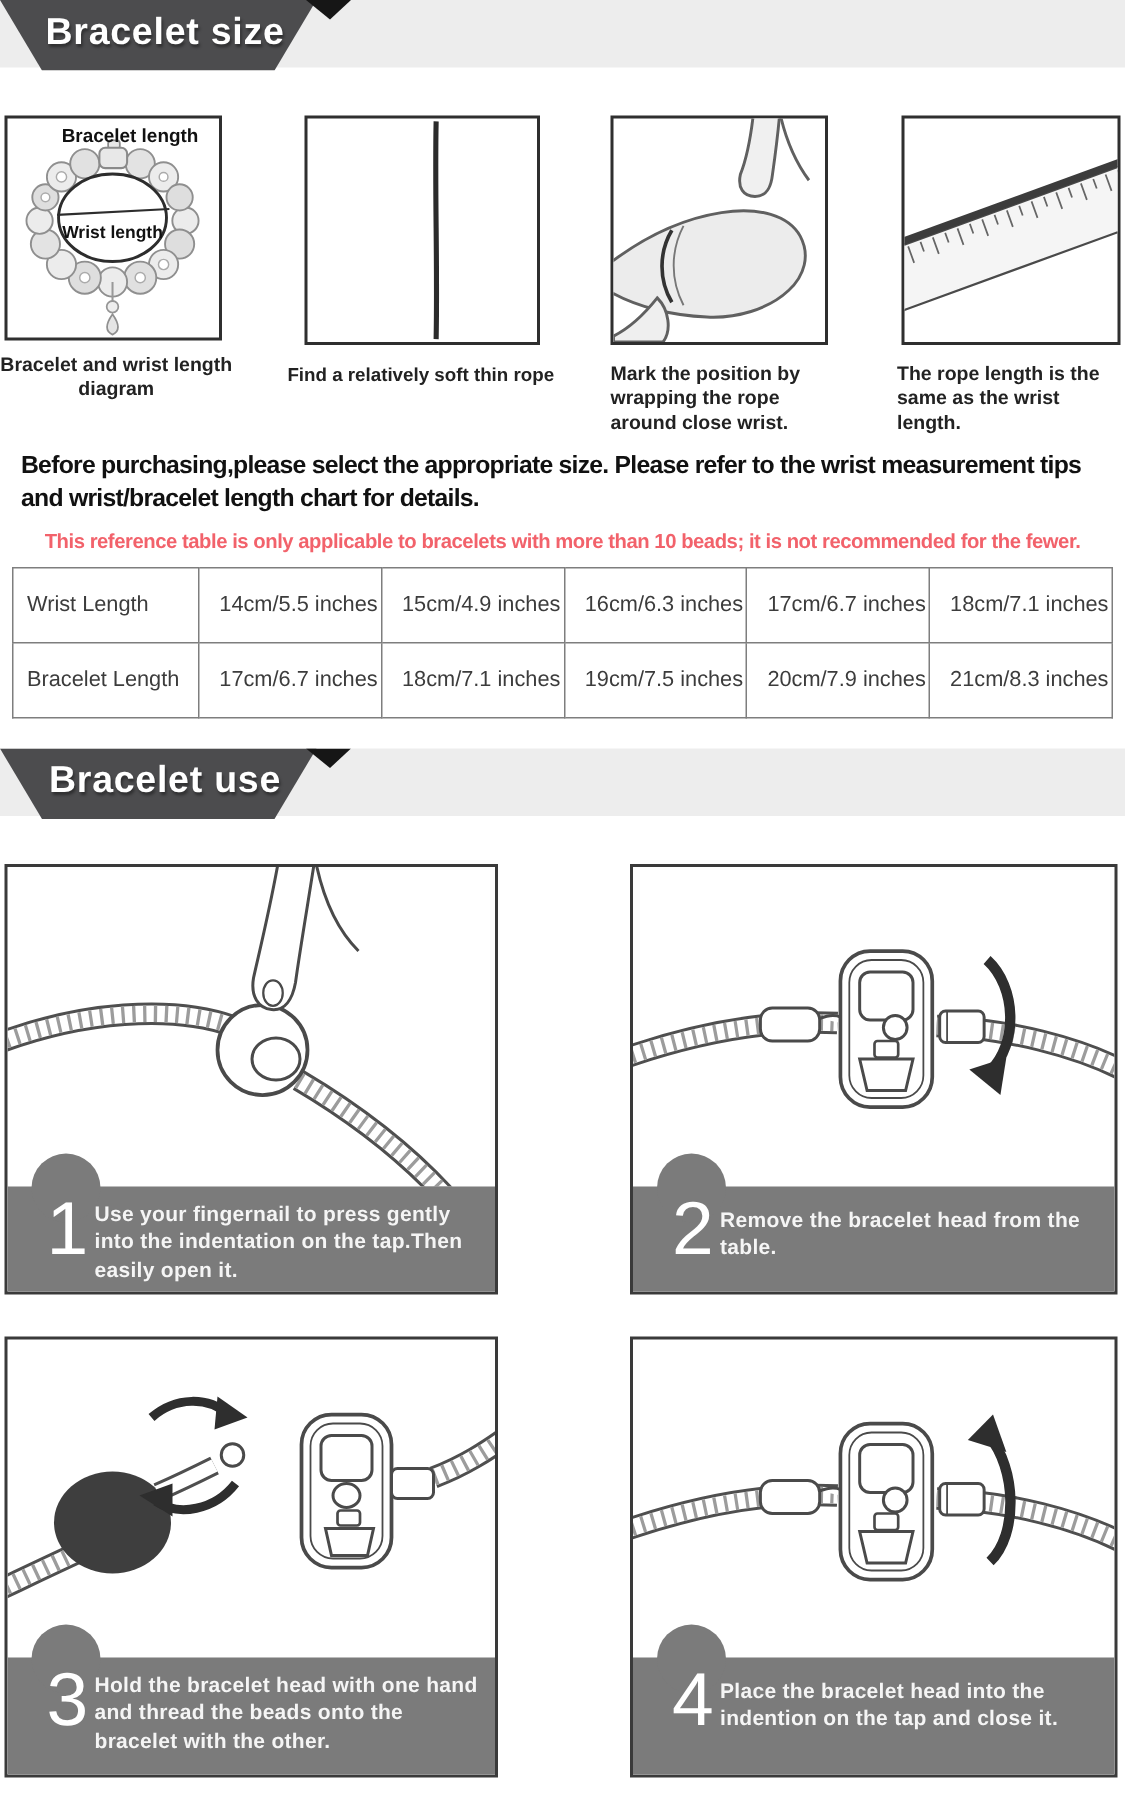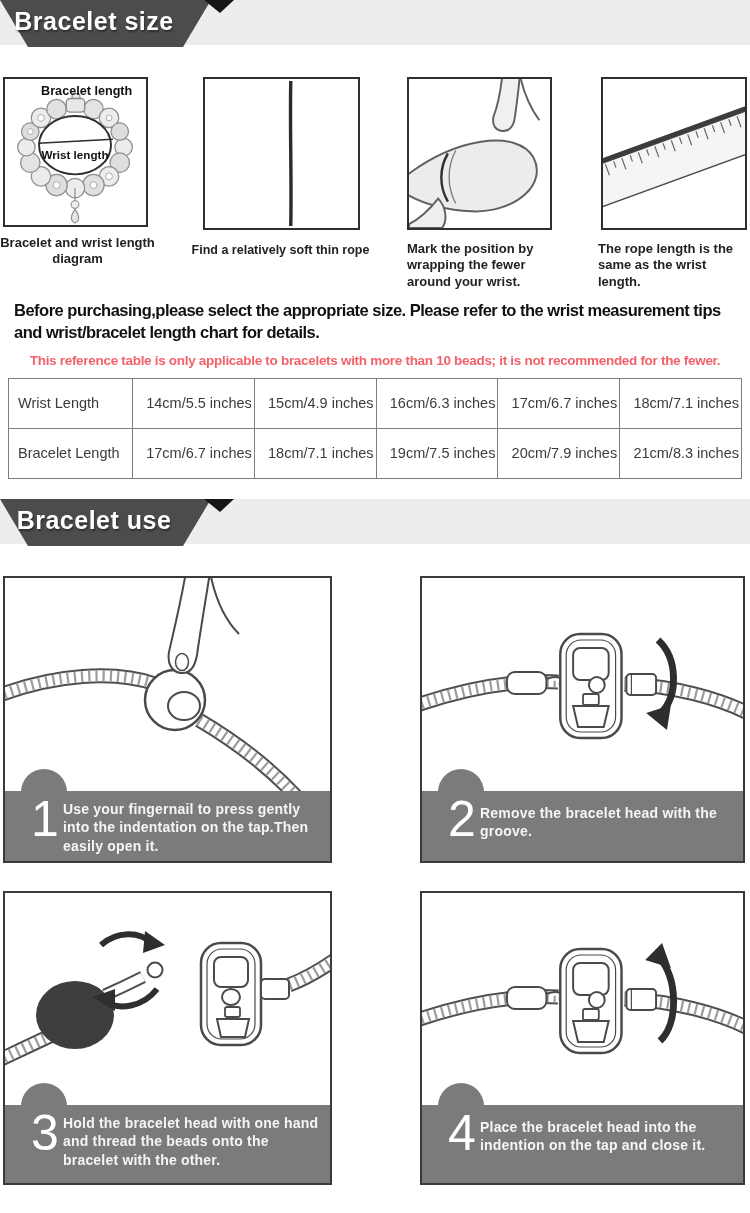--- a/index.html
+++ b/index.html
@@ -3,21 +3,21 @@
 <meta charset="utf-8">
 <style>
   html,body{margin:0;padding:0;}
   .page{position:relative;width:750px;height:1213px;background:#ffffff;overflow:hidden;
         font-family:"Liberation Sans", sans-serif;color:#1f1f1f;}
 
   
   .strip{position:relative;height:45px;background:#ededed;}
   .strip2{margin-top:20px;}
   .ribbon{position:absolute;left:0;top:0;width:240px;height:47px;}
-  .ribbon-label{position:absolute;left:14px;top:7px;width:160px;text-align:center;
+  .ribbon-label{position:absolute;left:30px;top:7px;width:160px;text-align:center;
     font-size:25px;font-weight:800;color:#ffffff;letter-spacing:.5px;
     text-shadow:1px 2px 2px rgba(0,0,0,.4);}
 
   
   .figs{position:relative;height:215px;margin-top:30px;}
   .fig{position:absolute;top:2px;background:#fff;border:2px solid #2f2f2f;box-sizing:border-box;}
   .fig svg{display:block;}
   .figcap{position:absolute;font-size:13px;font-weight:700;color:#222;line-height:1.25;}
   .figcap.center{text-align:center;}
 
@@ -114,21 +114,21 @@
     <div class="fig" style="left:407px;width:145px;height:153px;">
       <svg width="141" height="149" viewBox="0 0 145 152" preserveAspectRatio="none">
         <path d="M-2,98 C22,80 48,68 74,64 C100,60 120,66 128,80 C135,93 131,107 120,117 C106,130 84,136 64,135 C40,134 16,128 -2,118 Z" fill="#ececec" stroke="#606060" stroke-width="2"></path>
         <path d="M96,-4 C94,14 91,28 87,38 C85,47 89,53 97,53 C105,53 108,47 109,38 C111,24 113,8 114,-4 Z" fill="#f0f0f0" stroke="#606060" stroke-width="2"></path>
         <path d="M114,-4 C118,14 125,30 134,42" fill="none" stroke="#606060" stroke-width="2"></path>
         <path d="M30,122 C22,132 12,142 0,148 L0,152 L34,152 C40,144 38,130 30,122 Z" fill="#efefef" stroke="#606060" stroke-width="2"></path>
         <path d="M40,76 C31,91 31,110 40,125" fill="none" stroke="#333" stroke-width="2.5"></path>
         <path d="M48,73 C39,90 39,110 48,127" fill="none" stroke="#777" stroke-width="1.3"></path>
       </svg>
     </div>
-    <div class="figcap" style="left:407px;top:166px;width:160px;">Mark the position by wrapping the fewer around your wrist.</div>
+    <div class="figcap" style="left:407px;top:166px;width:160px;">Mark the position by wrapping the rope around close wrist.</div>
 
     <div class="fig" style="left:601px;width:146px;height:153px;">
       <svg width="142" height="149" viewBox="0 0 146 153" preserveAspectRatio="none">
         <g transform="rotate(-20 70 80)">
           <rect x="-30" y="62" width="215" height="42" fill="#f5f5f5" stroke="#4a4a4a" stroke-width="1.5"></rect>
           <rect x="-30" y="57" width="215" height="5" fill="#3c3c3c"></rect>
           <path d="M-14 64v12M-5 64v7M4 64v12M13 64v7M22 64v12M31 64v7M40 64v12M49 64v7M58 64v12M67 64v7M76 64v12M85 64v7M94 64v12M103 64v7M112 64v12M121 64v7M130 64v12M139 64v7M148 64v12M157 64v7M166 64v12" stroke="#666" stroke-width="1.2" fill="none"></path>
         </g>
       </svg>
     </div>
@@ -212,21 +212,21 @@
         <rect x="163" y="116" width="16" height="11" rx="2" fill="#fff" stroke="#4a4a4a" stroke-width="1.8"></rect>
         <path d="M153,128 h36 l-5,21 h-26 Z" fill="#fff" stroke="#4a4a4a" stroke-width="2"></path>
         <rect x="207" y="96" width="30" height="21" rx="4" fill="#fff" stroke="#4a4a4a" stroke-width="2"></rect>
         <path d="M212,96 v21" stroke="#4a4a4a" stroke-width="1.2"></path>
         <path d="M239,62 C259,80 260,118 241,136" fill="none" stroke="#2e2e2e" stroke-width="7"></path>
         <polygon points="252,127 248,152 227,135" fill="#2e2e2e"></polygon>
       </svg>
       <div class="cap cap-h70">
         <div class="bump"></div>
         <div class="cap-num">2</div>
-        <div class="cap-text pad2">Remove the bracelet head with the groove.</div>
+        <div class="cap-text pad2">Remove the bracelet head from the table.</div>
       </div>
     </div>
   </div>
 
   <div class="steps-row row2">
 
     <div class="panel p-left">
       <svg class="illu" height="212" viewBox="0 0 325 212" preserveAspectRatio="none">
         <g fill="none">
           <path d="M-8,168 C30,150 55,138 78,128" stroke="#4f4f4f" stroke-width="15"></path>

